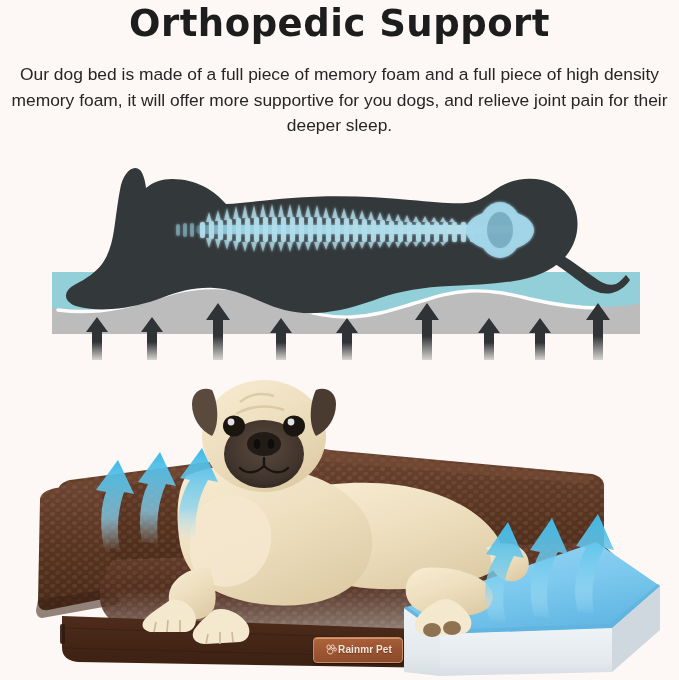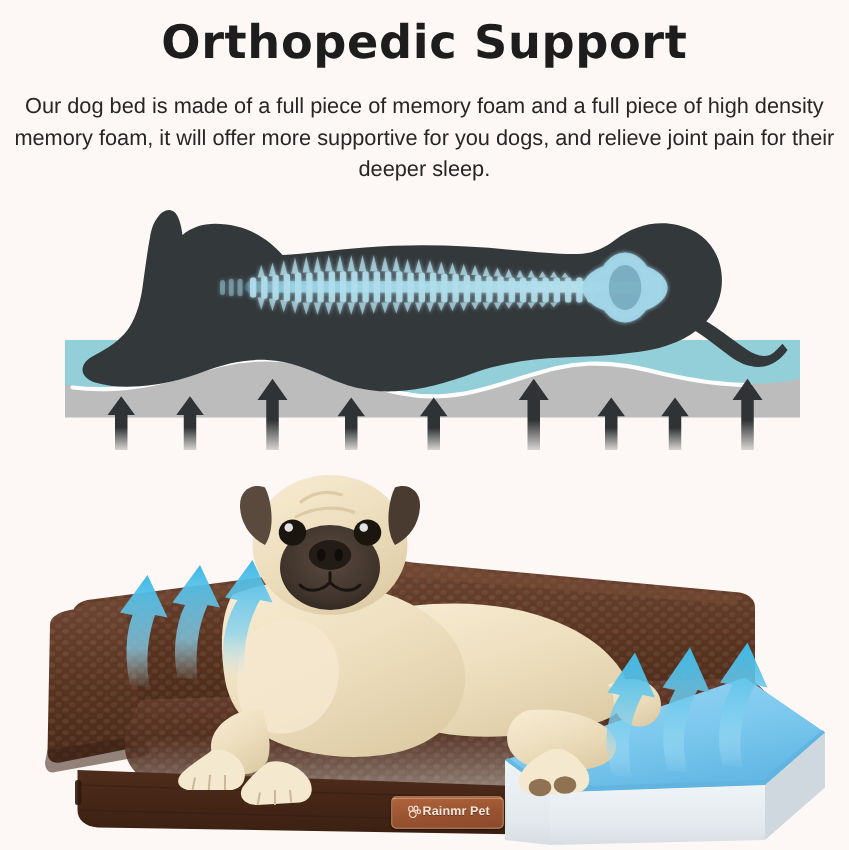--- a/index.html
+++ b/index.html
@@ -8,21 +8,21 @@
     width:679px;height:680px;overflow:hidden;
     background:#fdf8f5;
     font-family:"Liberation Sans","DejaVu Sans",sans-serif;
     -webkit-font-smoothing:antialiased;
   }
   .page{position:relative;width:679px;height:680px;background:#fdf8f5;}
 
   
   .header{position:absolute;left:0;top:0;width:679px;}
   .title{
-    margin:0;padding-top:12px;
+    margin:0;padding-top:2px;
     text-align:center;
     font-size:37px;line-height:44px;
     font-weight:700;
     letter-spacing:.5px;
     color:#1d1d1d;
     font-family:"DejaVu Sans","Liberation Sans",sans-serif;
   }
   .subtitle{
     margin:16px 0 0 0;
     text-align:center;

